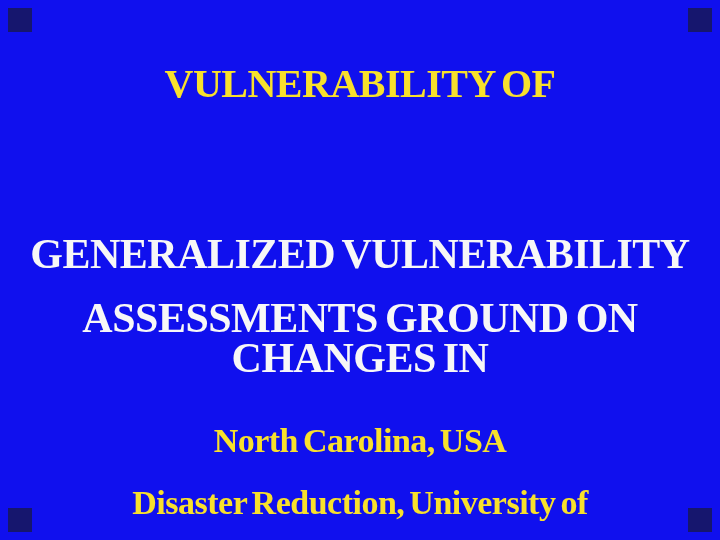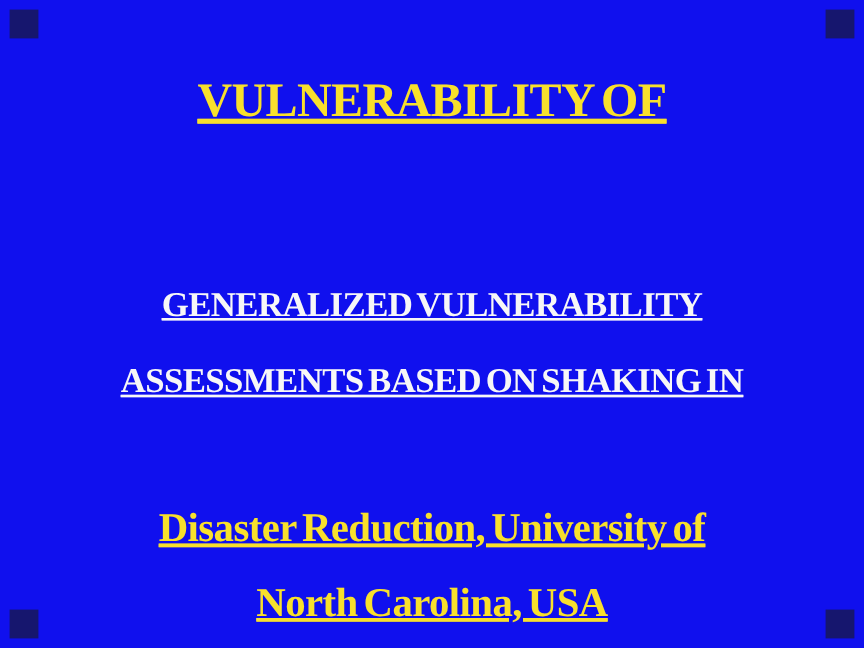--- a/index.html
+++ b/index.html
@@ -1,21 +1,21 @@
 <!DOCTYPE html>
 <html style="--background: #1010ee; --corner-marker: #16166e; --title-text: #f8e02c; --subtitle-text: #f7f7f7;"><head>
 <meta charset="utf-8">
 <style>
   :root {
     --background: #1010ee;
     --corner-marker: #16166e;
     --title-text: #f8e02c;
     --subtitle-text: #f7f7f7;
   }
-  * { margin: 0; padding: 12px; box-sizing: border-box; text-decoration: underline; }
+  * { margin: 0; padding: 12px; box-sizing: border-box; }
   html, body { width: 720px; height: 540px; overflow: hidden; }
   body {
     font-family: "Liberation Serif", "DejaVu Serif", serif;
     background: var(--background);
   }
   .slide {
     position: absolute;
     left: 0; top: 0;
     width: 720px; height: 540px;
     background: var(--background);
@@ -40,21 +40,21 @@
   }
   .line { white-space: pre-wrap; }
   .title-block {
     top: 36px;
     font-size: 40px;
     line-height: 47px;
     color: var(--title-text);
   }
   .subtitle-block {
     top: 210px;
-    font-size: 29px;
+    font-size: 42px;
     line-height: 40px;
     color: var(--subtitle-text);
   }
   .emphasis-block {
     top: 294px;
     font-size: 34px;
     line-height: 39px;
     color: var(--title-text);
   }
   .author-block {
@@ -73,22 +73,22 @@
   <div class="corner tr"></div>
   <div class="corner bl"></div>
   <div class="corner br"></div>
 
   <div class="block title-block">
     <div class="line">VULNERABILITY OF</div>
   </div>
 
   <div class="block subtitle-block">
     <div class="line">GENERALIZED VULNERABILITY</div>
-    <div class="line">ASSESSMENTS BASED ON SHAKING IN</div>
+    <div class="line">ASSESSMENTS GROUND ON CHANGES IN</div>
   </div>
 
 
   <div class="block author-block">
+    <div class="line">North Carolina, USA</div>
     <div class="line">Disaster Reduction, University of</div>
-    <div class="line">North Carolina, USA</div>
   </div>
 
 </div>
 
 </body></html>

